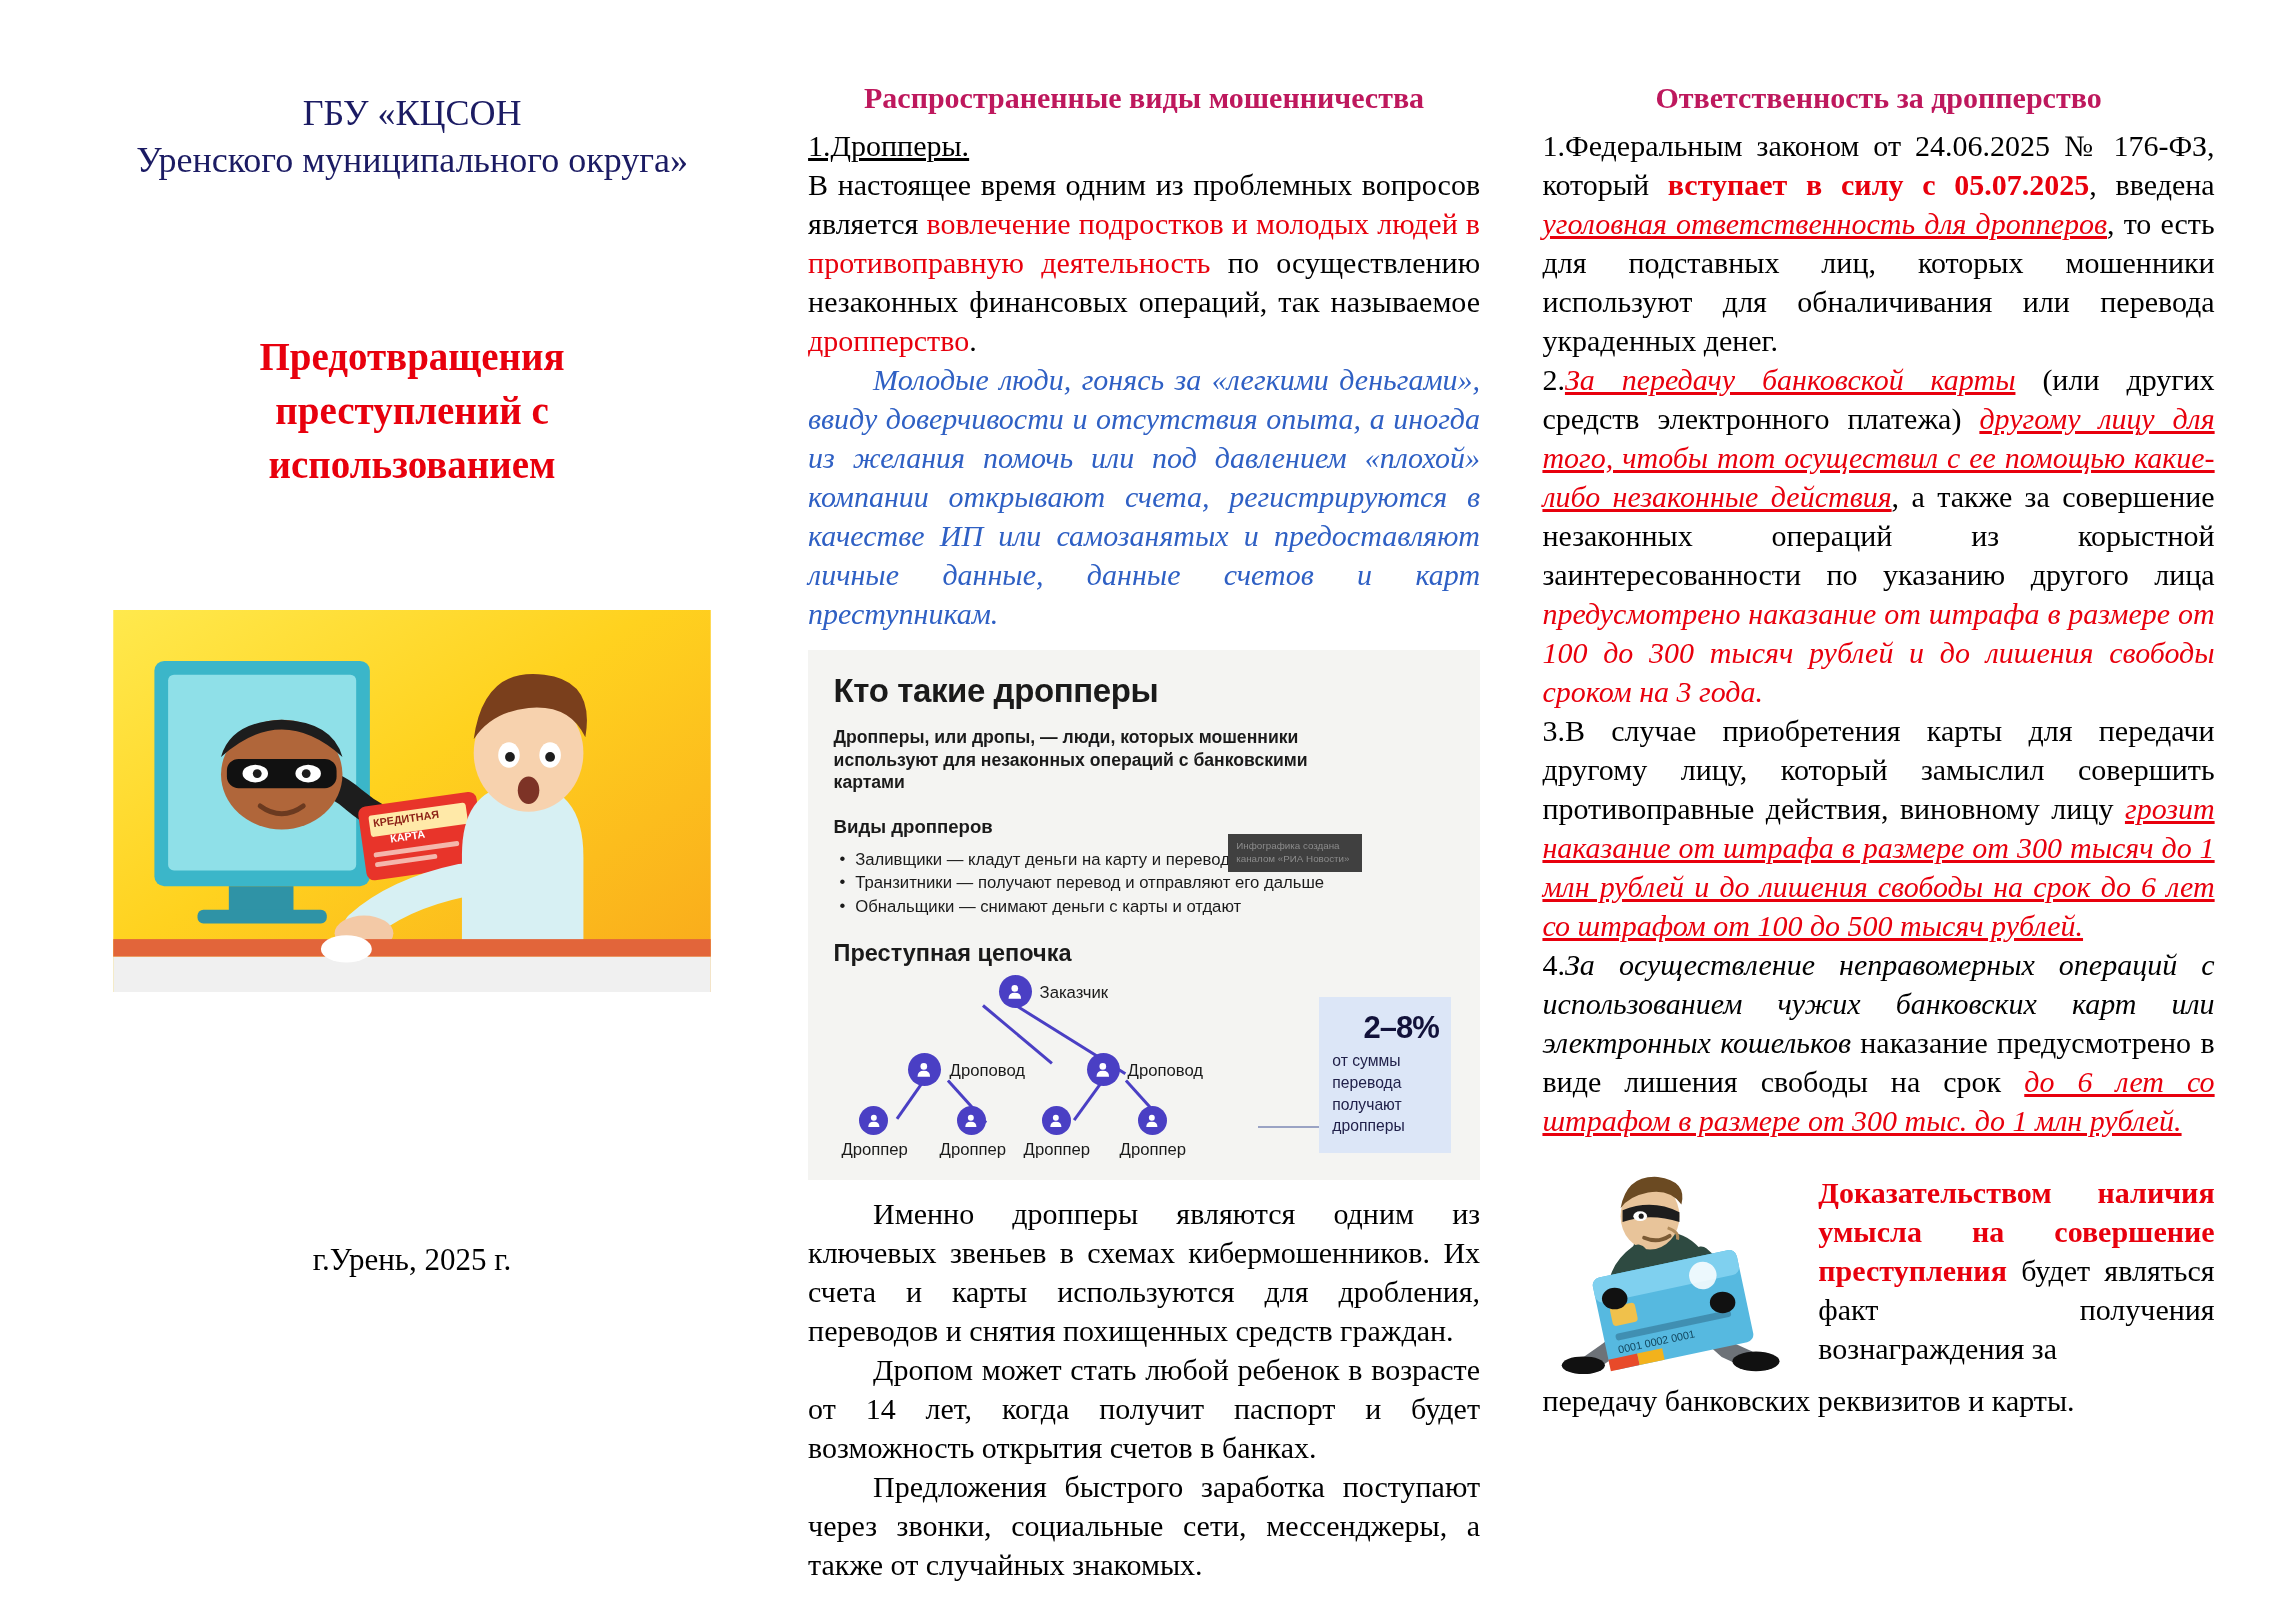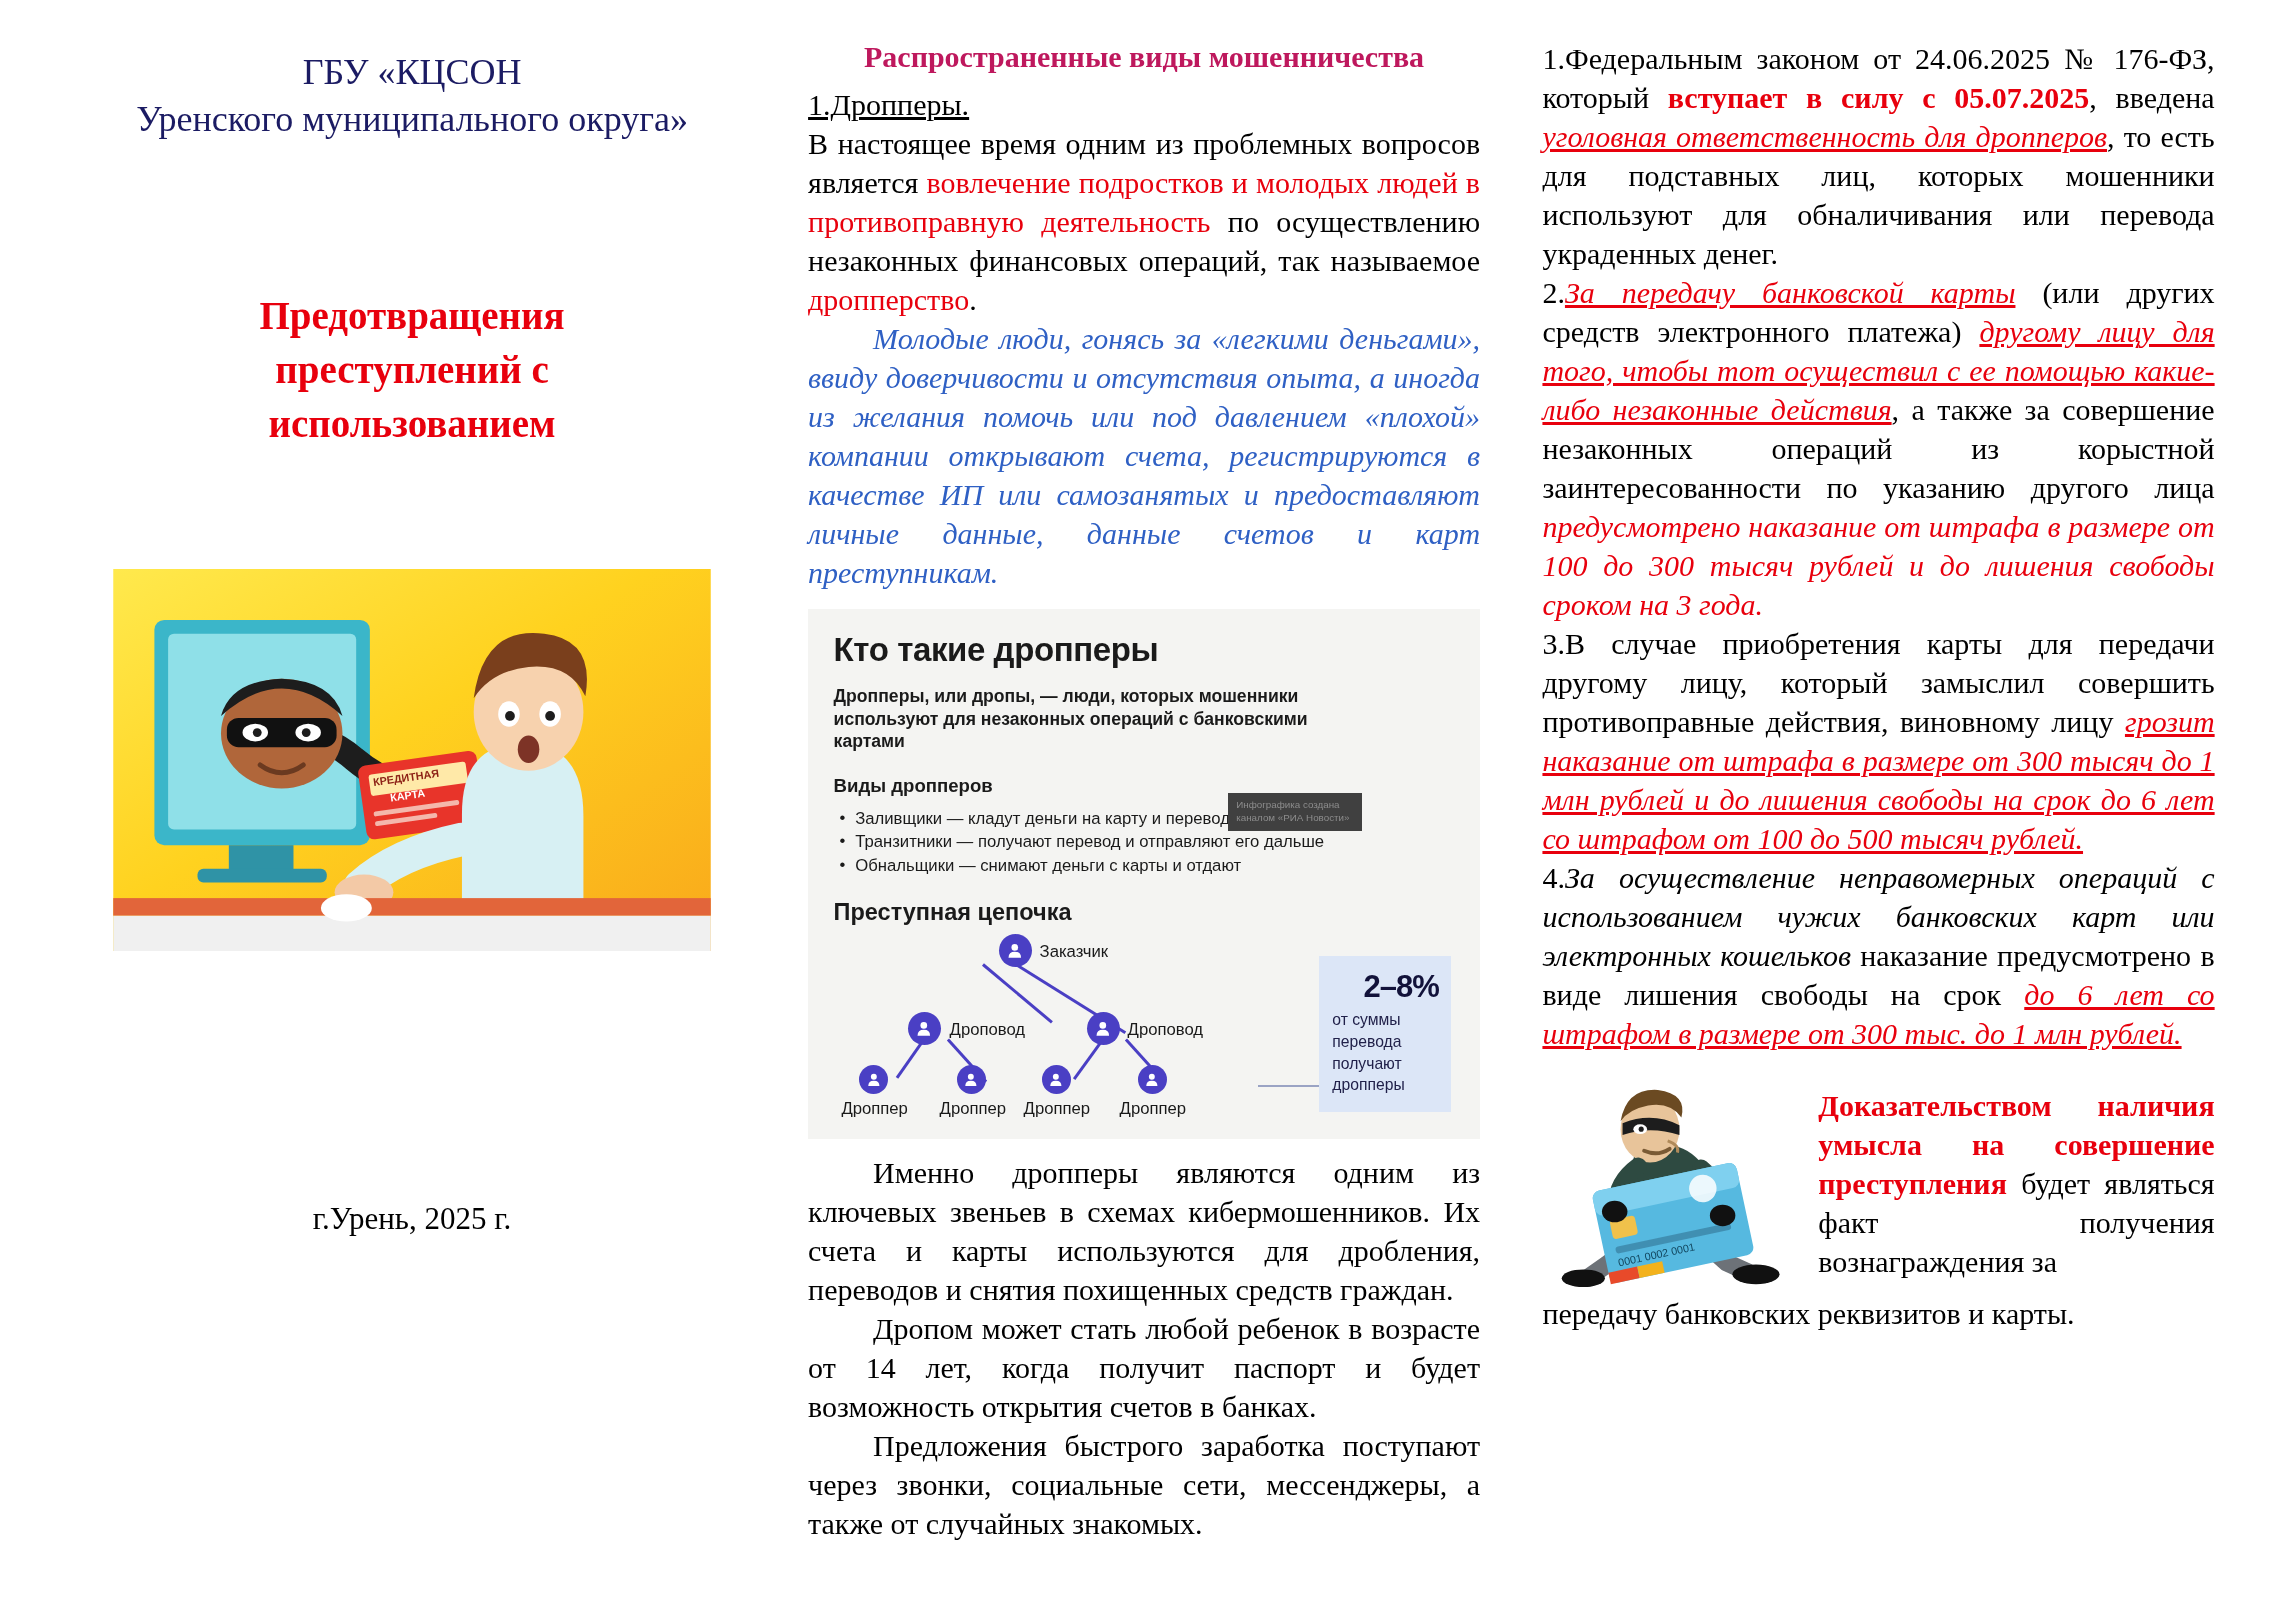--- a/index.html
+++ b/index.html
@@ -21,20 +21,21 @@
     background: #ffffff;
     display: flex;
     flex-direction: row;
     box-sizing: border-box;
     padding: 39px 51px 19.6px 51px;
   }
 
   
   .col {
     box-sizing: border-box;
+    margin-top: 41px;
   }
   .col-left {
     width: 725px;
     padding: 0 37px 0 37px;
   }
   .col-mid {
     width: 745px;
     padding: 0 35px 0 35px;
   }
   .col-right {
@@ -438,20 +439,21 @@
       </div>
     </div>
 
     <p class="body-text indent">Именно дропперы являются одним из ключевых звеньев в схемах кибермошенников. Их счета и карты используются для дробления, переводов и снятия похищенных средств граждан.</p>
     <p class="body-text indent">Дропом может стать любой ребенок в возрасте от 14 лет, когда получит паспорт и будет возможность открытия счетов в банках.</p>
     <p class="body-text indent">Предложения быстрого заработка поступают через звонки, социальные сети, мессенджеры, а также от случайных знакомых.</p>
   </div>
 
   <div class="col col-right">
 
+    <div class="sec-heading">Ответственность за дропперство</div>
 
     <p class="body-text"><span>1.Федеральным законом от 24.06.2025 № 176-ФЗ, который </span><span class="red-b">вступает в силу с 05.07.2025</span><span>, введена </span><span class="red-iu">уголовная ответственность для дропперов</span><span>, то есть для подставных лиц, которых мошенники используют для обналичивания или перевода украденных денег.</span></p>
 
     <p class="body-text"><span>2.</span><span class="red-iu">За передачу банковской карты</span><span> (или других средств электронного платежа) </span><span class="red-iu">другому лицу для того, чтобы тот осуществил с ее помощью какие-либо незаконные действия</span><span>, а также за совершение незаконных операций из корыстной заинтересованности по указанию другого лица </span><span class="red-i">предусмотрено наказание от штрафа в размере от 100 до 300 тысяч рублей и до лишения свободы сроком на 3 года.</span></p>
 
     <p class="body-text"><span>3.В случае приобретения карты для передачи другому лицу, который замыслил совершить противоправные действия, виновному лицу </span><span class="red-iu">грозит наказание от штрафа в размере от 300 тысяч до 1 млн рублей и до лишения свободы на срок до 6 лет со штрафом от 100 до 500 тысяч рублей.</span></p>
 
     <p class="body-text"><span>4.</span><span class="ital">За осуществление неправомерных операций с использованием чужих банковских карт или электронных кошельков</span><span> наказание предусмотрено в виде лишения свободы на срок </span><span class="red-iu">до 6 лет со штрафом в размере от 300 тыс. до 1 млн рублей.</span></p>
 
     <div class="thief-row">

